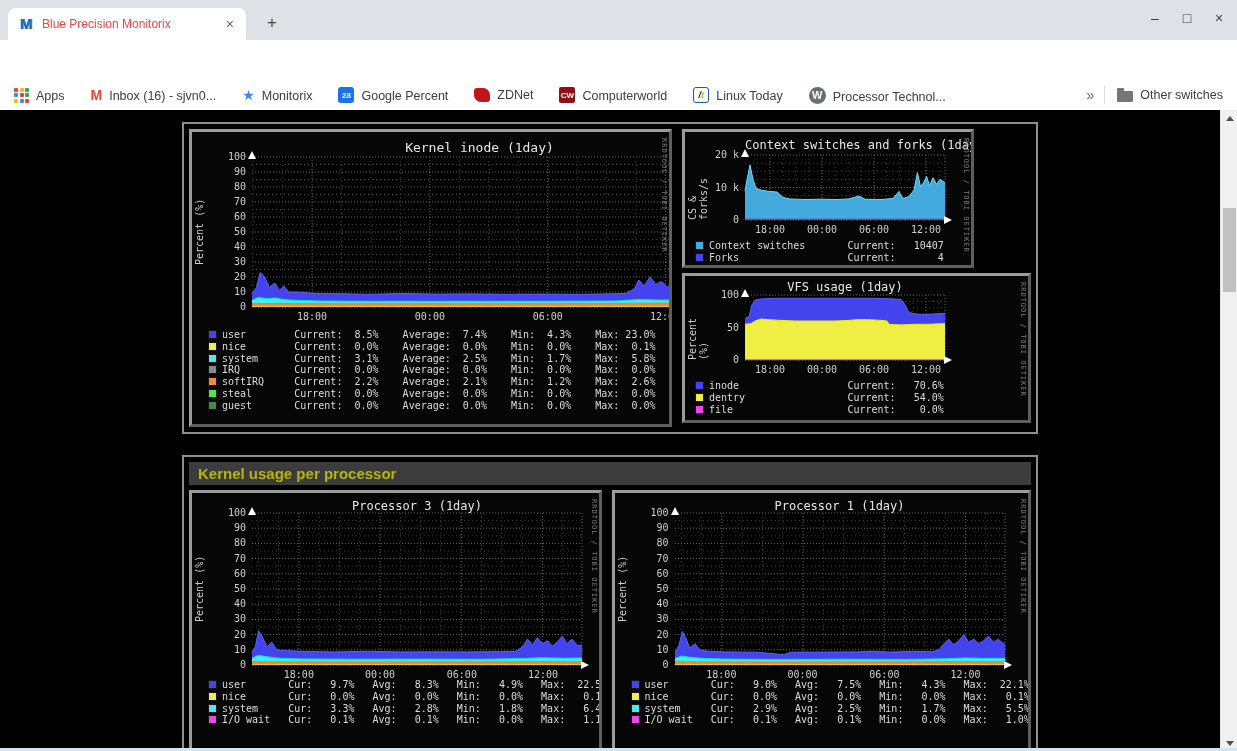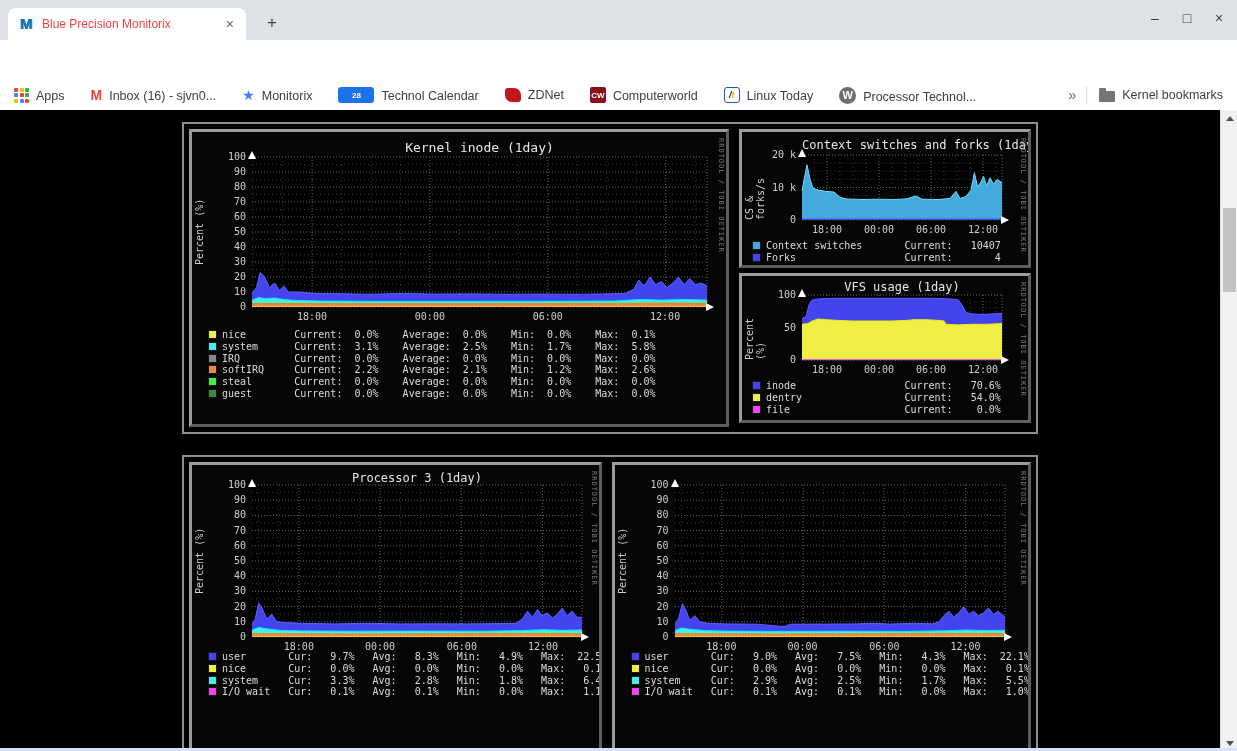--- a/index.html
+++ b/index.html
@@ -52,21 +52,21 @@
   
   .page { position:absolute; left:0; top:110px; width:1220px; height:641px; background:#000; overflow:hidden; }
   .content { width:856px; margin:12px auto 0 auto; }
   .section { border:2px solid #8f8f8f; background:#000; padding:5px; margin-bottom:21px; }
   .section-header { height:23px; background:#3c3c3c; color:#b5b50a; font:bold 15px "Liberation Sans",sans-serif; line-height:23px; padding-left:9px; margin-bottom:5px; }
   .graphs-row { display:flex; gap:10px; }
   .vcol { display:flex; flex-direction:column; gap:5px; }
   .panel { position:relative; background:#060606; border:3px solid; border-color:#9b9b9b #5e5e5e #5e5e5e #9b9b9b; overflow:hidden; }
   #panel-kernel { width:543px; height:298px; }
   #panel-ctx { width:292px; height:139px; }
-  #panel-vfs { width:292px; height:150px; }
+  #panel-vfs { width:349px; height:150px; }
   #panel-proc0 { width:414px; height:296px; }
   #panel-proc1 { width:421px; height:296px; }
 
   .chart-title { position:absolute; text-align:center; color:#e6e6e6; font-family:"DejaVu Sans Mono",monospace; white-space:nowrap; }
   .ylab { position:absolute; color:#cfcfcf; font:10px "DejaVu Sans Mono",monospace; writing-mode:vertical-rl; transform:rotate(180deg); display:flex; align-items:center; justify-content:center; }
   .ytick { position:absolute; color:#cfcfcf; font:10px "DejaVu Sans Mono",monospace; text-align:right; width:34px; }
   .xtick { position:absolute; color:#cfcfcf; font:10px "DejaVu Sans Mono",monospace; text-align:center; width:44px; }
   .legend { position:absolute; }
   .lrow { font:10px "DejaVu Sans Mono",monospace; line-height:11.8px; color:#dcdcdc; white-space:pre; }
   .swatch { display:inline-block; width:9px; height:9px; margin-right:5px; vertical-align:-1px; border:1px solid #151515; }
@@ -167,22 +167,22 @@
     </span>
     <span class="bm">
       <span class="bicon gmail-m">M</span>
       <span>Inbox (16) - sjvn0...</span>
     </span>
     <span class="bm">
       <span class="bicon star-blue">★</span>
       <span>Monitorix</span>
     </span>
     <span class="bm">
-      <span class="bicon ic-box cal28" style="width:36px;height:16px;font-size:8px">28</span>
-      <span>Technol Calendar</span>
+      <span class="bicon ic-box cal28" style="width:16px;height:16px;font-size:8px">28</span>
+      <span>Google Percent</span>
     </span>
     <span class="bm">
       <span class="bicon zd"></span>
       <span>ZDNet</span>
     </span>
     <span class="bm">
       <span class="bicon ic-box cw" style="width:16px;height:16px;font-size:8px">CW</span>
       <span>Computerworld</span>
     </span>
     <span class="bm">
@@ -191,21 +191,21 @@
     </span>
     <span class="bm">
       <span class="bicon wp">W</span>
       <span>Processor Technol...</span>
     </span>
     <span style="flex:1"></span>
     <span class="overflow-chevron">»</span>
     <span class="bm-divider"></span>
     <span class="bm" style="margin-right:14px">
       <span class="bicon folder"></span>
-      <span>Kernel bookmarks</span>
+      <span>Other switches</span>
     </span>
   </div>
 
   <div class="page">
     <div class="content">
 
       <div class="section">
         <div class="graphs-row">
           <div class="panel" id="panel-kernel">
               <div class="chart-title" style="left: 60px; top: 8px; width: 455px; font-size: 13px;">Kernel inode  (1day)</div>
@@ -269,20 +269,21 @@
                 <polyline points="0.0,136.5 4.5,130.5 8.2,115.5 12.7,120.0 17.3,130.5 22.8,126.0 27.3,133.5 31.9,129.0 36.4,135.0 45.5,135.0 63.7,136.5 91.0,136.8 118.3,137.3 150.2,136.5 182.0,137.1 218.4,136.9 254.8,137.3 291.2,137.1 327.6,137.3 354.9,136.9 373.1,136.5 382.2,132.0 386.8,123.0 392.2,129.0 398.1,120.0 403.6,127.5 409.5,124.5 415.0,130.5 420.9,126.0 426.3,120.0 432.3,127.5 437.7,121.5 443.6,127.5 449.1,126.0 455.0,129.0" fill="none" stroke="#5f5fff" stroke-width="1"></polyline>
                 <polygon points="0.0,143.3 6.8,140.3 13.7,141.8 22.8,141.0 31.9,142.5 40.9,143.3 68.3,144.0 113.8,144.3 182.0,144.3 273.0,144.3 364.0,144.0 386.8,142.5 409.5,143.1 432.3,142.5 455.0,143.1 455,150 0,150" fill="#44EEEE"></polygon>
                 <polyline points="0.0,143.3 6.8,140.3 13.7,141.8 22.8,141.0 31.9,142.5 40.9,143.3 68.3,144.0 113.8,144.3 182.0,144.3 273.0,144.3 364.0,144.0 386.8,142.5 409.5,143.1 432.3,142.5 455.0,143.1" fill="none" stroke="#00eeee" stroke-width="1"></polyline>
                 <polygon points="0.0,146.4 91.0,146.7 227.5,146.7 364.0,146.4 409.5,146.1 455.0,146.3 455,150 0,150" fill="#EE8844"></polygon>
                 <polyline points="0.0,146.4 91.0,146.7 227.5,146.7 364.0,146.4 409.5,146.1 455.0,146.3" fill="none" stroke="#ee8800" stroke-width="1"></polyline>
                 <line x1="0" y1="149.5" x2="455" y2="149.5" stroke="#E8C63A" stroke-width="1"></line>
                 <polygon points="-4,2 4,2 0,-6" fill="#fff"></polygon>
                 <polygon points="462,150 454,146 454,154" fill="#fff"></polygon>
               </svg>
               <div class="legend" style="left: 16px; top: 197px;">
+                <div class="lrow"><span class="swatch" style="background: rgb(68, 68, 238);"></span>user        Current:  8.5%    Average:  7.4%    Min:  4.3%    Max: 23.0%</div>
                 <div class="lrow"><span class="swatch" style="background: rgb(238, 238, 68);"></span>nice        Current:  0.0%    Average:  0.0%    Min:  0.0%    Max:  0.1%</div>
                 <div class="lrow"><span class="swatch" style="background: rgb(68, 238, 238);"></span>system      Current:  3.1%    Average:  2.5%    Min:  1.7%    Max:  5.8%</div>
                 <div class="lrow"><span class="swatch" style="background: rgb(136, 136, 136);"></span>IRQ         Current:  0.0%    Average:  0.0%    Min:  0.0%    Max:  0.0%</div>
                 <div class="lrow"><span class="swatch" style="background: rgb(238, 136, 68);"></span>softIRQ     Current:  2.2%    Average:  2.1%    Min:  1.2%    Max:  2.6%</div>
                 <div class="lrow"><span class="swatch" style="background: rgb(68, 238, 68);"></span>steal       Current:  0.0%    Average:  0.0%    Min:  0.0%    Max:  0.0%</div>
                 <div class="lrow"><span class="swatch" style="background: rgb(68, 136, 68);"></span>guest       Current:  0.0%    Average:  0.0%    Min:  0.0%    Max:  0.0%</div>
               </div>
               <div class="watermark">RRDTOOL / TOBI OETIKER</div>
             </div>
           <div class="vcol">
@@ -389,20 +390,21 @@
                   <div class="lrow"><span class="swatch" style="background: rgb(238, 238, 68);"></span>dentry                 Current:   54.0%</div>
                   <div class="lrow"><span class="swatch" style="background: rgb(238, 68, 238);"></span>file                   Current:    0.0%</div>
                 </div>
                 <div class="watermark">RRDTOOL / TOBI OETIKER</div>
               </div>
           </div>
         </div>
       </div>
 
       <div class="section">
+        <div class="section-header">Kernel usage per processor</div>
         <div class="graphs-row">
           <div class="panel" id="panel-proc0">
               <div class="chart-title" style="left: 60px; top: 6px; width: 330px; font-size: 12px;">Processor 3  (1day)</div>
               <div class="ylab" style="left: 2px; top: 20px; height: 152px;">Percent (%)</div>
               <div class="ytick" style="left: 20px; top: 166px;">0</div>
               <div class="ytick" style="left: 20px; top: 150.8px;">10</div>
               <div class="ytick" style="left: 20px; top: 135.6px;">20</div>
               <div class="ytick" style="left: 20px; top: 120.4px;">30</div>
               <div class="ytick" style="left: 20px; top: 105.2px;">40</div>
               <div class="ytick" style="left: 20px; top: 90px;">50</div>
@@ -467,20 +469,21 @@
               </svg>
               <div class="legend" style="left: 16px; top: 186px;">
                 <div class="lrow"><span class="swatch" style="background: rgb(68, 68, 238);"></span>user       Cur:   9.7%   Avg:   8.3%   Min:   4.9%   Max:  22.5%</div>
                 <div class="lrow"><span class="swatch" style="background: rgb(238, 238, 68);"></span>nice       Cur:   0.0%   Avg:   0.0%   Min:   0.0%   Max:   0.1%</div>
                 <div class="lrow"><span class="swatch" style="background: rgb(68, 238, 238);"></span>system     Cur:   3.3%   Avg:   2.8%   Min:   1.8%   Max:   6.4%</div>
                 <div class="lrow"><span class="swatch" style="background: rgb(238, 68, 238);"></span>I/O wait   Cur:   0.1%   Avg:   0.1%   Min:   0.0%   Max:   1.1%</div>
               </div>
               <div class="watermark">RRDTOOL / TOBI OETIKER</div>
             </div>
           <div class="panel" id="panel-proc1">
+              <div class="chart-title" style="left: 60px; top: 6px; width: 330px; font-size: 12px;">Processor 1  (1day)</div>
               <div class="ylab" style="left: 2px; top: 20px; height: 152px;">Percent (%)</div>
               <div class="ytick" style="left: 20px; top: 166px;">0</div>
               <div class="ytick" style="left: 20px; top: 150.8px;">10</div>
               <div class="ytick" style="left: 20px; top: 135.6px;">20</div>
               <div class="ytick" style="left: 20px; top: 120.4px;">30</div>
               <div class="ytick" style="left: 20px; top: 105.2px;">40</div>
               <div class="ytick" style="left: 20px; top: 90px;">50</div>
               <div class="ytick" style="left: 20px; top: 74.8px;">60</div>
               <div class="ytick" style="left: 20px; top: 59.6px;">70</div>
               <div class="ytick" style="left: 20px; top: 44.4px;">80</div>

